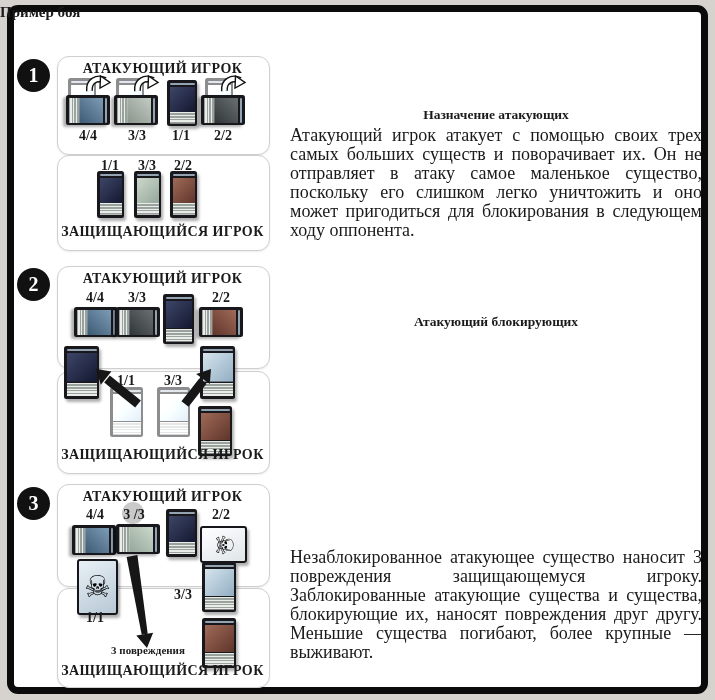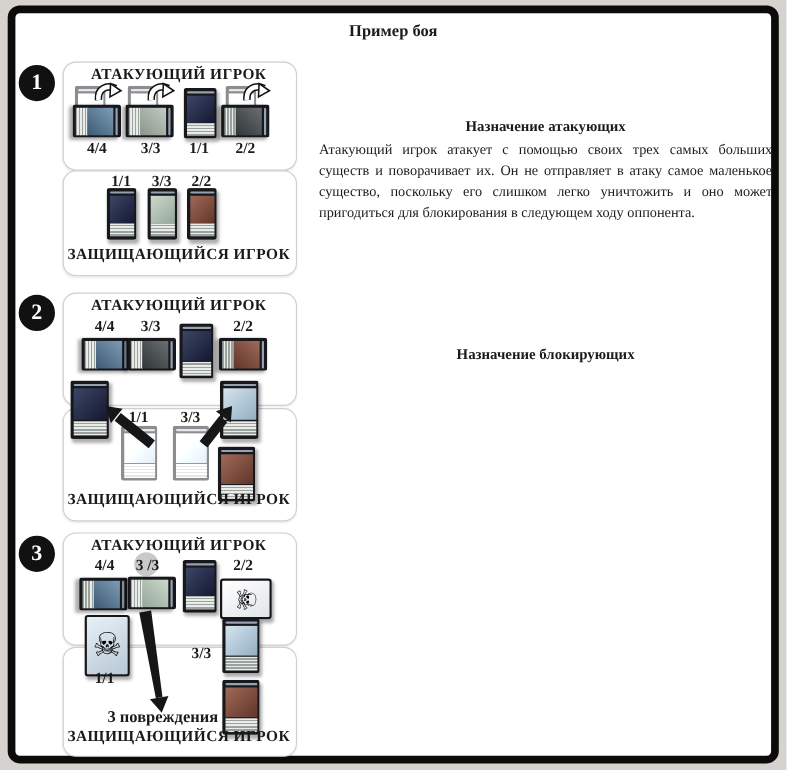--- a/index.html
+++ b/index.html
@@ -1,19 +1,19 @@
 <!DOCTYPE html>
 <html><head>
 <meta charset="utf-8">
 <style>
   html,body{margin:0;padding:0;}
   body{width:715px;height:700px;background:#d6d3cf;font-family:"Liberation Serif","DejaVu Serif",serif;color:#1a1a1a;overflow:hidden;}
   .canvas{position:relative;width:715px;height:700px;}
   .frame{position:absolute;left:7px;top:5px;width:687px;height:675px;background:#fff;border:7px solid #0b0b0b;border-radius:11px;}
-  .title{position:absolute;left:0;top:21px;width:715px;text-align:center;font-weight:bold;font-size:15px;}
+  .title{position:absolute;left:0;top:4px;width:715px;text-align:left;font-weight:bold;font-size:15px;}
   .numcircle{position:absolute;width:33px;height:33px;background:#111;border-radius:50%;color:#fff;font-weight:bold;font-size:20px;text-align:center;line-height:32px;}
   .panel{position:absolute;background:#fff;border:1.5px solid #cfcfcf;border-radius:12px;box-shadow:0 1px 2px rgba(0,0,0,.08);}
   .pheader{position:absolute;text-align:center;font-weight:bold;font-size:14px;letter-spacing:.4px;}
   .stat{position:absolute;text-align:center;font-weight:bold;font-size:14px;}
   
   .c{position:absolute;background-color:#17171c;border-radius:2.5px;box-shadow:2px 3px 3px rgba(0,0,0,.32);
      background-image:var(--art),repeating-linear-gradient(#e9ece9 0 1.4px,#9aa29e 1.4px 2.8px);
      background-size:calc(100% - 5px) 54%,calc(100% - 5px) 25%;
      background-position:2.5px 7px,2.5px calc(100% - 3px);
      background-repeat:no-repeat,no-repeat;}
@@ -27,22 +27,22 @@
   .art-dark{--art:linear-gradient(135deg,#6a6f72,#303538);}
   .tp{transform:rotate(90deg);}
   .gh{opacity:.5;box-shadow:none;filter:saturate(.55) brightness(1.3);}
   .skullcard{position:absolute;border:2px solid #15151a;border-radius:3px;box-shadow:2px 3px 3px rgba(0,0,0,.32);
      background:linear-gradient(150deg,#ffffff,#dfe5e9);display:flex;align-items:center;justify-content:center;}
   .skullcard.ice{background:linear-gradient(150deg,#e8f0f6,#b7c8d5);}
   .skullglyph{font-family:"DejaVu Sans",sans-serif;color:#000;line-height:1;}
   .svgov{position:absolute;pointer-events:none;}
   
   .colhead{position:absolute;left:290px;width:412px;text-align:center;font-weight:bold;font-size:13.5px;}
-  .colbody{position:absolute;left:290px;width:412px;font-size:13px;line-height:19px;text-align:justify;}
-  .dmg{position:absolute;text-align:center;font-weight:bold;font-size:15px;}
+  .colbody{position:absolute;left:290px;width:412px;font-size:18px;line-height:19px;text-align:justify;}
+  .dmg{position:absolute;text-align:center;font-weight:bold;font-size:11px;}
   .marker{position:absolute;background:#c9c9c9;border-radius:50%;}
 </style>
 </head>
 <body>
 
 <div class="canvas">
   <div class="frame"></div>
   <div class="title">Пример боя</div>
 
   <div class="numcircle" style="left:17px;top:59px;">1</div>
@@ -121,21 +121,21 @@
       <polygon points="39,31 54.4,33.6 43.8,46.8" fill="#161616"></polygon>
     </g>
     <g>
       <line x1="128" y1="66" x2="146" y2="43" stroke="#161616" stroke-width="9"></line>
       <polygon points="154,31 152.8,46.1 139.2,35.9" fill="#161616"></polygon>
     </g>
   </svg>
 
   <div class="pheader" style="left:57px;top:447px;width:211px;">ЗАЩИЩАЮЩИЙСЯ ИГРОК</div>
 
-  <div class="colhead" style="top:314px;">Назначение блокирующих</div>
+  <div class="colhead" style="top:314px;">Атакующий блокирующих</div>
 
   <div class="numcircle" style="left:17px;top:487px;">3</div>
 
   <div class="panel" style="left:57px;top:484px;width:211px;height:101px;"></div>
   <div class="panel" style="left:57px;top:588px;width:211px;height:98px;"></div>
   <div class="pheader" style="left:57px;top:489px;width:211px;">АТАКУЮЩИЙ ИГРОК</div>
 
   <div class="marker" style="left:122px;top:502px;width:22px;height:22px;"></div>
   <div class="stat" style="left:75px;top:507px;width:40px;">4/4</div>
   <div class="stat" style="left:114px;top:507px;width:40px;">3 /3</div>
@@ -158,13 +158,14 @@
   <div class="c art-red" style="left:202px;top:618px;width:34px;height:50px;"></div>
 
   <svg class="svgov" style="left:57px;top:545px;" width="211" height="110" viewBox="0 0 211 110">
     <polygon points="80.4,10.1 90.7,88.7 84.7,89.7 69.6,11.9" fill="#161616"></polygon>
     <polygon points="90,103 96.1,87.8 79.3,90.6" fill="#161616"></polygon>
   </svg>
 
   <div class="dmg" style="left:88px;top:644px;width:120px;">3 повреждения</div>
   <div class="pheader" style="left:57px;top:663px;width:211px;">ЗАЩИЩАЮЩИЙСЯ ИГРОК</div>
 
+  <div class="colbody" style="top:548px;">Незаблокированное атакующее существо наносит 3 повреждения защищающемуся игроку. Заблокированные атакующие существа и существа, блокирующие их, наносят повреждения друг другу. Меньшие существа погибают, более крупные — выживают.</div>
 </div>
 
 </body></html>

